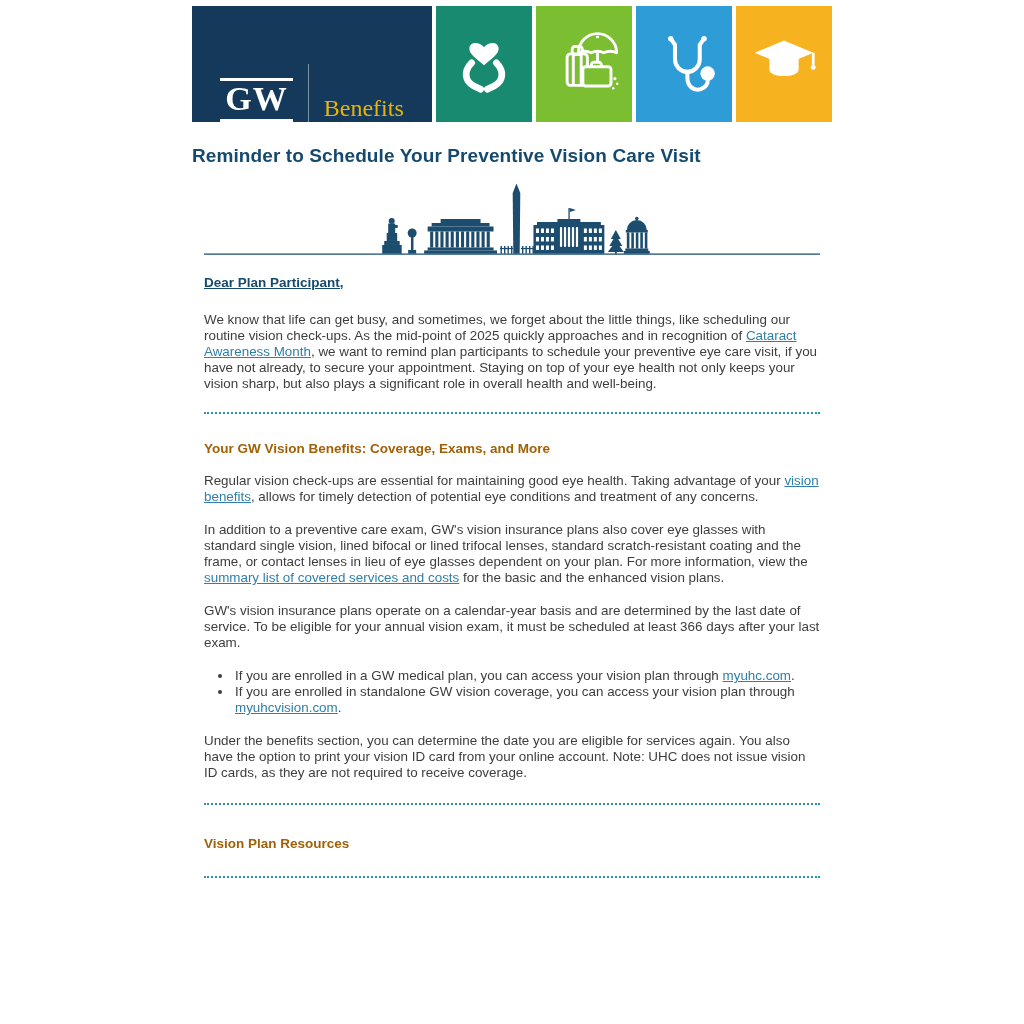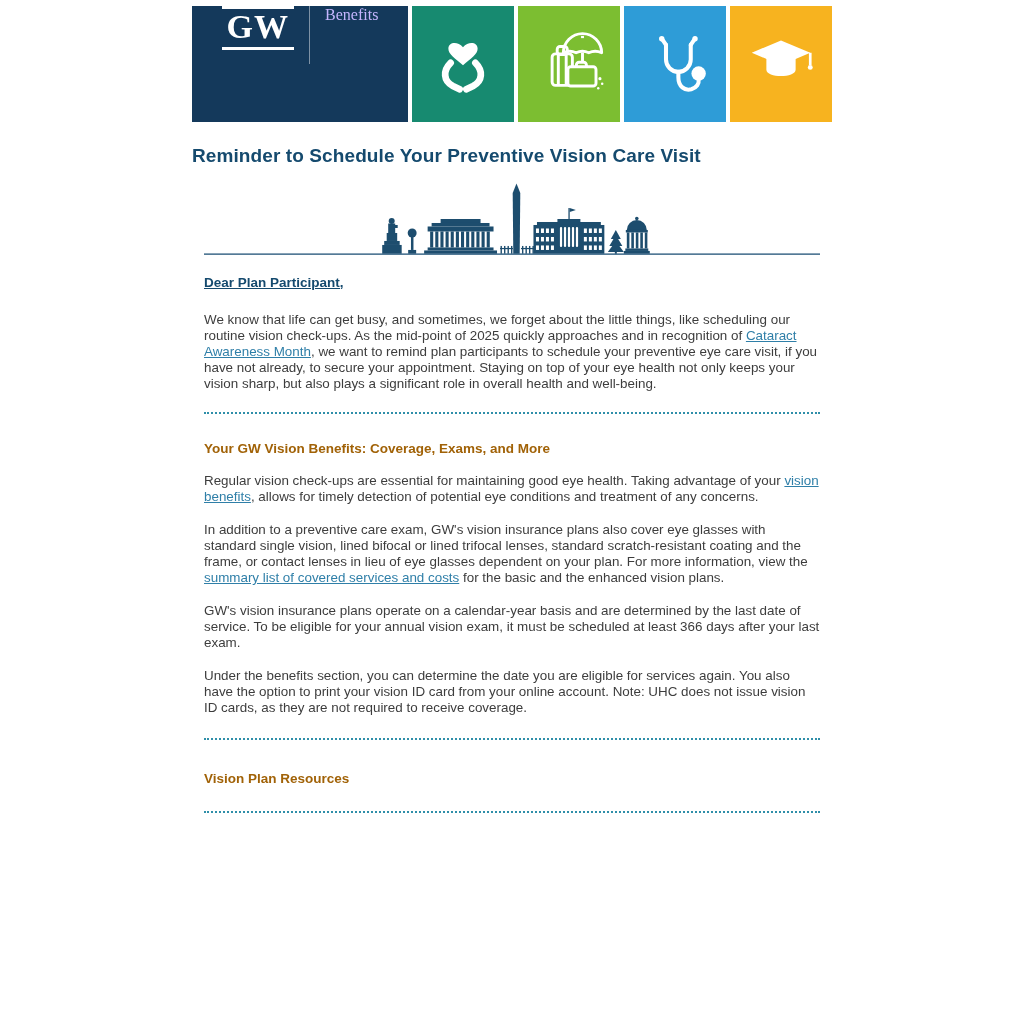--- a/index.html
+++ b/index.html
@@ -1,25 +1,25 @@
 <!DOCTYPE html>
 <html><head>
 <meta charset="utf-8">
 <style>
   html,body{margin:0;padding:0;background:#ffffff;}
   body{width:1024px;height:1024px;overflow:hidden;font-family:"Liberation Sans",sans-serif;}
   .email{width:640px;margin-left:192px;}
 
   
   .banner{margin-top:6px;height:116px;display:flex;gap:4px;}
-  .logo-tile{width:216px;background:#14395b;display:flex;align-items:flex-start;justify-content:center;flex:none;}
+  .logo-tile{width:240px;background:#14395b;display:flex;align-items:flex-end;justify-content:center;flex:none;}
   .gw-mark{color:#fff;font-family:"Liberation Serif",serif;font-weight:bold;font-size:34px;
            border-top:3px solid #fff;border-bottom:3px solid #fff;padding:1px 5px 3px;line-height:1;letter-spacing:1px;}
   .logo-sep{width:1px;height:58px;background:rgba(255,255,255,.45);margin:0 15px;}
-  .gw-word{color:#c4b5fd;font-family:"Liberation Serif",serif;font-size:16px;}
+  .gw-word{color:#eab308;font-family:"Liberation Serif",serif;font-size:24px;}
   .tile{flex:1;display:flex;align-items:center;justify-content:center;}
   .tile svg{width:72px;height:72px;}
 
   
   h1{margin:23px 0 0;text-align:left;font-size:19px;font-weight:bold;color:#154a6e;letter-spacing:.1px;}
 
   
   .content{padding:0 12px;}
   .skyline{display:block;margin-top:13px;width:616px;height:76px;}
   .sky{fill:#1d4d6e;}
@@ -211,20 +211,24 @@
     <p class="body first">We know that life can get busy, and sometimes, we forget about the little things, like scheduling our routine vision check-ups. As the mid-point of 2025 quickly approaches and in recognition of <a href="#" class="link">Cataract Awareness Month</a>, we want to remind plan participants to schedule your preventive eye care visit, if you have not already, to secure your appointment. Staying on top of your eye health not only keeps your vision sharp, but also plays a significant role in overall health and well-being.</p>
 
     <hr class="dotted">
 
     <h2>Your GW Vision Benefits: Coverage, Exams, and More</h2>
 
     <p class="body">Regular vision check-ups are essential for maintaining good eye health. Taking advantage of your <a href="#" class="link">vision benefits</a>, allows for timely detection of potential eye conditions and treatment of any concerns.</p>
     <p class="body">In addition to a preventive care exam, GW's vision insurance plans also cover eye glasses with standard single vision, lined bifocal or lined trifocal lenses, standard scratch-resistant coating and the frame, or contact lenses in lieu of eye glasses dependent on your plan. For more information, view the <a href="#" class="link">summary list of covered services and costs</a> for the basic and the enhanced vision plans.</p>
     <p class="body">GW's vision insurance plans operate on a calendar-year basis and are determined by the last date of service. To be eligible for your annual vision exam, it must be scheduled at least 366 days after your last exam.</p>
 
+    <ul>
+      <li>If you are enrolled in a GW medical plan, you can access your vision plan through <a href="#" class="link">myuhc.com</a>.</li>
+      <li>If you are enrolled in standalone GW vision coverage, you can access your vision plan through <a href="#" class="link">myuhcvision.com</a>.</li>
+    </ul>
 
     <p class="body">Under the benefits section, you can determine the date you are eligible for services again. You also have the option to print your vision ID card from your online account. Note: UHC does not issue vision ID cards, as they are not required to receive coverage.</p>
 
     <hr class="dotted gap-lg">
 
     <h2 style="margin-top:31px">Vision Plan Resources</h2>
 
 
     <hr class="dotted" style="margin-top:25px">
 

